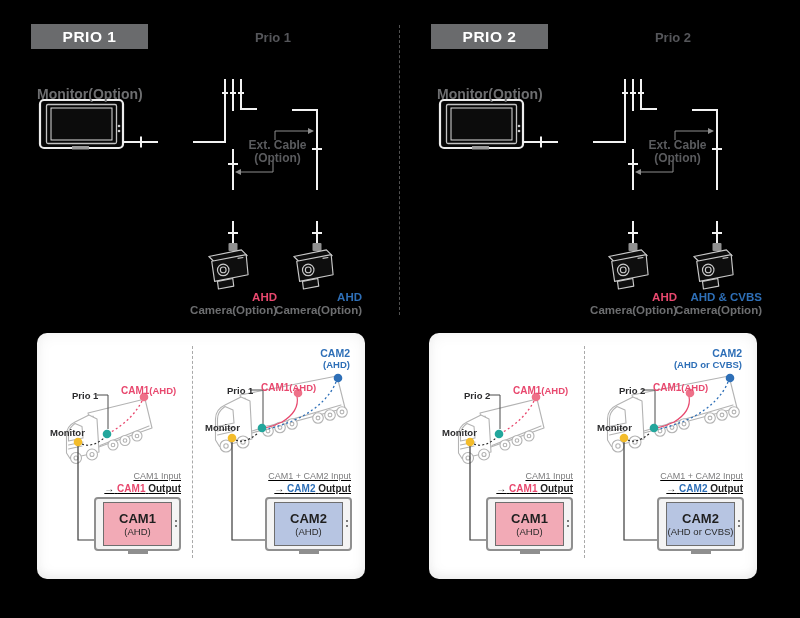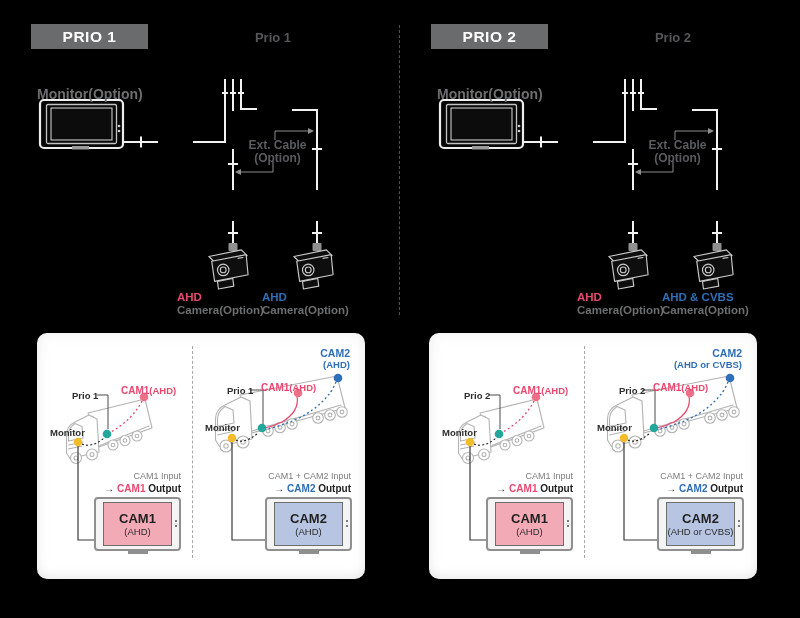--- a/index.html
+++ b/index.html
@@ -9,39 +9,39 @@
   .top-section{position:absolute;top:0;width:400px;height:330px;}
   .wiresvg{position:absolute;left:0;top:0;}
   .badge{position:absolute;left:31px;top:24px;width:117px;height:25px;background:var(--badge_bg);
          color:var(--badge_text);font-size:15.5px;font-weight:700;letter-spacing:.5px;
          text-align:center;line-height:25px;}
   .dtitle{position:absolute;left:223px;top:30px;width:100px;text-align:center;
           font-size:13px;font-weight:700;color:#55565a;}
   .monopt{position:absolute;left:37px;top:86px;font-size:14px;font-weight:700;color:var(--label_gray);white-space:nowrap;}
   .ext{position:absolute;left:227px;top:139px;width:101px;text-align:center;
        font-size:12px;line-height:12.5px;font-weight:700;color:var(--ext_gray);}
-  .camlbl{position:absolute;top:291px;width:100px;text-align:left;}
+  .camlbl{position:absolute;top:291px;width:100px;text-align:right;}
   .camlbl .t{font-size:11.5px;font-weight:800;line-height:12px;}
   .camlbl .s{font-size:11.5px;font-weight:600;color:var(--label_gray);line-height:12.5px;margin-top:1px;}
   .cam-a{left:177px;}.cam-b{left:262px;}
   .red{color:var(--red);}.blue{color:var(--blue);}
   .sdivider{position:absolute;left:399px;top:25px;height:290px;border-left:1px dashed #515151;}
   
   .panel{position:absolute;top:333px;width:328px;height:246px;background:#fff;border-radius:10px;
          box-shadow:inset 0 0 16px rgba(0,0,0,.06), inset 0 -4px 8px rgba(0,0,0,.04);}
   .scene{position:absolute;left:0;top:0;}
   .pdivider{position:absolute;left:155px;top:13px;height:212px;border-left:1px dashed #a9a9a9;}
   .plabel{position:absolute;font-size:9.5px;font-weight:700;color:#2c2c2e;white-space:nowrap;}
   .camtag{position:absolute;white-space:nowrap;}
   .camtag .n{font-size:10px;font-weight:800;}
   .camtag .x{font-size:9.5px;font-weight:600;}
   .cam2tag{position:absolute;width:78px;text-align:right;white-space:nowrap;}
   .cam2tag .n{display:block;font-size:10.5px;font-weight:800;line-height:11px;}
   .cam2tag .x{display:block;font-size:9.5px;font-weight:600;line-height:11px;}
-  .io{position:absolute;width:104px;text-align:right;white-space:nowrap;}
+  .io{position:absolute;width:104px;text-align:right;white-space:nowrap;text-decoration:underline;}
   .io .l1{font-size:9px;color:var(--muted);line-height:11px;}
   .io .l2{font-size:10px;font-weight:800;color:#222;line-height:13px;}
   .io .l2 .arr{color:#333;font-weight:700;}
   .monbox{position:absolute;width:87px;height:54px;border:2px solid #8f8f8f;border-radius:4px;
           background:#f4f4f4;box-sizing:border-box;padding:3px 7px;}
   .monbox .scr{width:100%;height:100%;border:1px solid #6e6e6e;box-sizing:border-box;text-align:center;
                display:flex;flex-direction:column;justify-content:center;}
   .scr.pinkbg{background:var(--pink_screen);} .scr.bluebg{background:var(--blue_screen);}
   .scr .t{font-size:13px;font-weight:800;color:#1f1f1f;line-height:14px;}
   .scr .s{font-size:9.5px;color:#2a2a2a;line-height:11px;}

